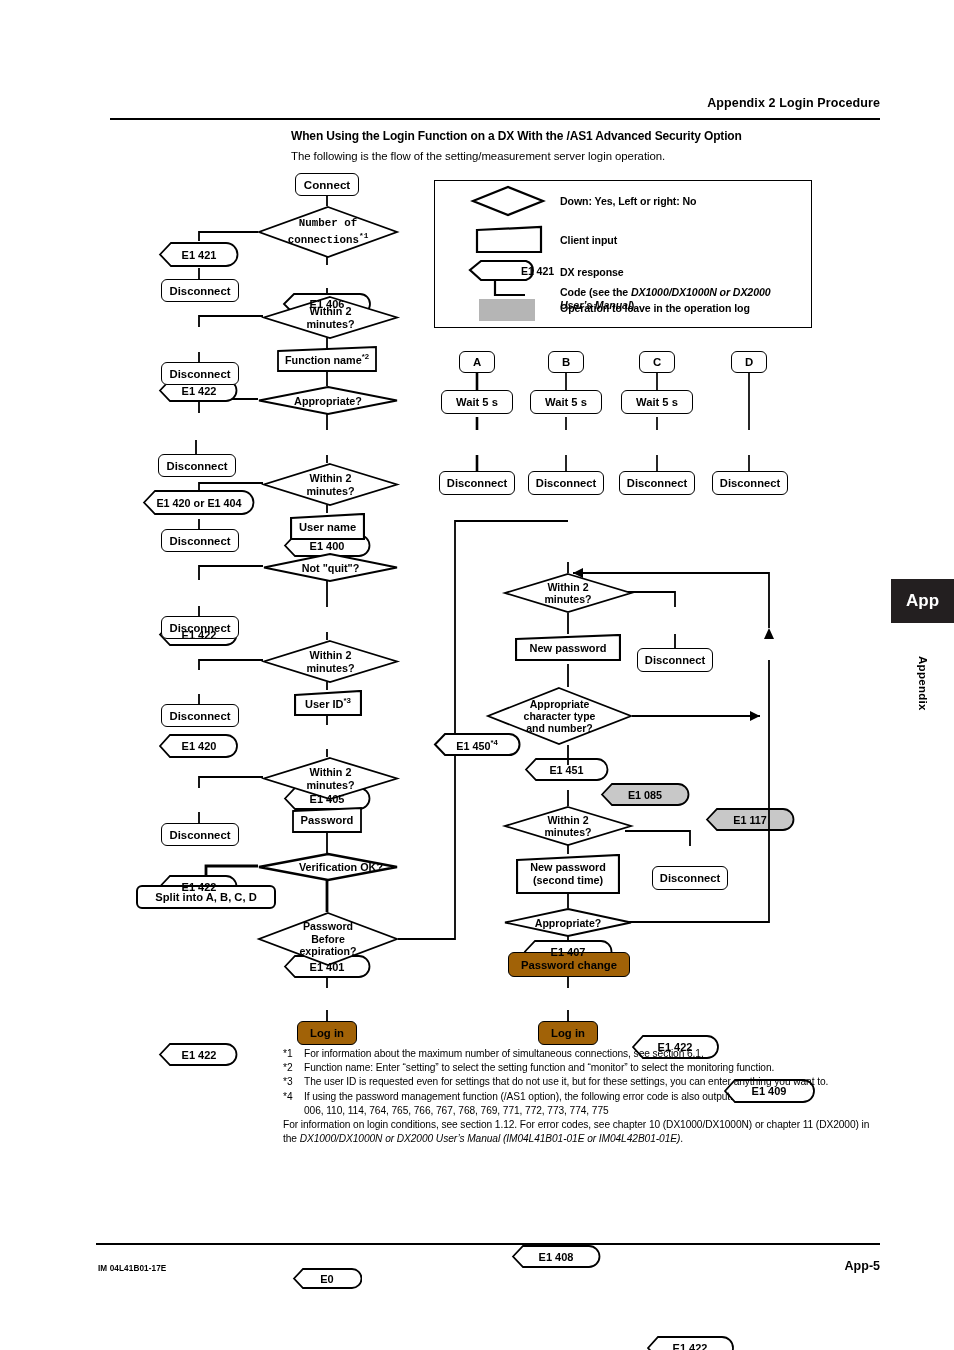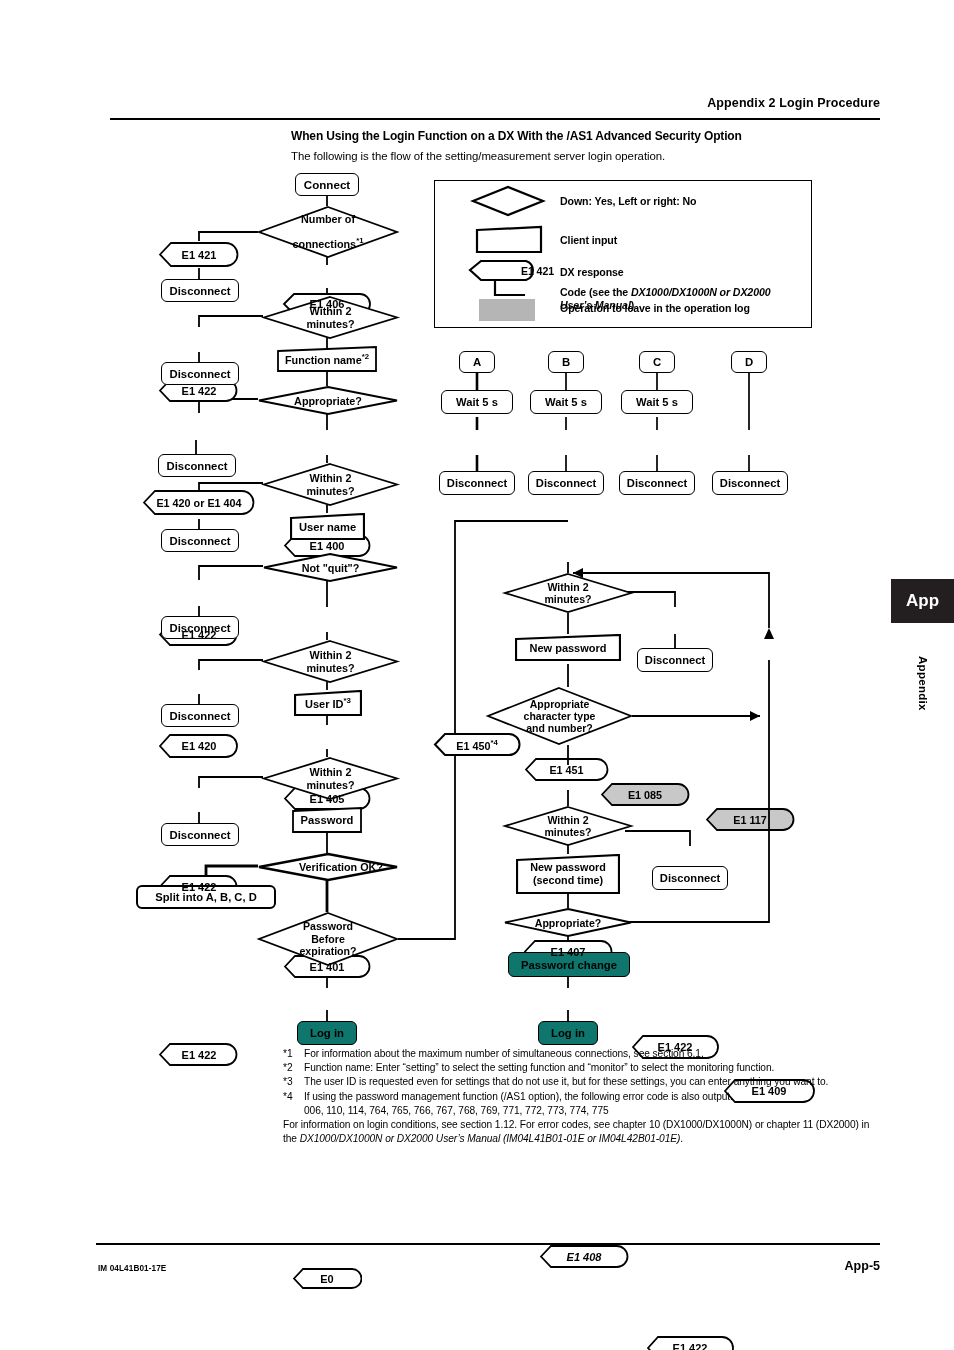--- a/index.html
+++ b/index.html
@@ -31,21 +31,21 @@
   .note .bd{flex:1;}
   .note-ind{padding-left:21px;}
   .note-par{margin-top:0px;}
   .it{font-style:italic;}
 
   
   .n{position:absolute;box-sizing:border-box;display:flex;align-items:center;justify-content:center;
      text-align:center;font-weight:bold;color:#000;}
   
   .rrect{border:1.6px solid #000;border-radius:6px;background:#fff;}
-  .rrect.shaded{background:#0f766e;}
+  .rrect.shaded{background:#a16207;}
   
   .dia{background:transparent;}
   .dia svg{position:absolute;left:0;top:0;overflow:visible;}
   .dia .lbl{position:relative;z-index:2;width:100%;}
   
   .resp{position:relative;}
   .resp svg{position:absolute;left:0;top:0;}
   .resp .lbl{position:relative;z-index:2;width:100%;}
 
   
@@ -170,21 +170,21 @@
       <path d="M398,939 L455,939 L455,521 L568,521"></path>
     </g>
   </svg>
 
   <div class="n rrect" style="left:295px;top:173px;width:64px;height:23px;font-size:11.6px;">Connect</div>
 
   <div class="n dia" style="left:258px;top:206px;width:140px;height:52px;">
     <svg width="140" height="52">
         <polygon points="70,1 139,26 70,51 1,26" fill="#fff" stroke="#000" stroke-width="1.8"></polygon>
       </svg>
-    <div class="lbl" style="font-size:10.8px;line-height:21px;">Number of<br>connections<span class="sup">*1</span></div>
+    <div class="lbl" style="font-size:10.8px;line-height:13px;font-family:Liberation Mono, monospace;">Number of<br>connections<span class="sup">*1</span></div>
   </div>
 
   <div class="n resp" style="left:158px;top:241px;width:82px;height:27px;">
     <svg width="82" height="27">
         <path d="M2,13.5 L13,2 L68,2 A11.5,11.5 0 0 1 68,25 L13,25 Z" fill="#fff" stroke="#000" stroke-width="1.8"></path>
       </svg>
     <div class="lbl" style="font-size:11px;">E1 421</div>
   </div>
   <div class="n rrect" style="left:161px;top:279px;width:78px;height:23px;font-size:11.3px;">Disconnect</div>
 
@@ -481,21 +481,21 @@
     <div class="lbl" style="font-size:11px;">E1 409</div>
   </div>
 
   <div class="n dia" style="left:487px;top:687px;width:145px;height:58px;">
     <svg width="145" height="58">
         <polygon points="72,1 144,29 72,57 1,29" fill="#fff" stroke="#000" stroke-width="1.8"></polygon>
       </svg>
     <div class="lbl" style="font-size:10.5px;line-height:12.2px;">Appropriate<br>character type<br>and number?</div>
   </div>
 
-  <div class="n resp" style="left:539px;top:765px;width:90px;height:25px;font-style:italic;">
+  <div class="n resp" style="left:511px;top:765px;width:90px;height:25px;">
     <svg width="90" height="25">
         <path d="M2,12.5 L12,2 L78,2 A10.5,10.5 0 0 1 78,23 L12,23 Z" fill="#fff" stroke="#000" stroke-width="1.8"></path>
       </svg>
     <div class="lbl" style="font-size:11px;">E1 408</div>
   </div>
 
   <div class="n dia" style="left:504px;top:806px;width:128px;height:40px;">
     <svg width="128" height="40">
         <polygon points="64,1 127,20 64,39 1,20" fill="#fff" stroke="#000" stroke-width="1.8"></polygon>
       </svg>

